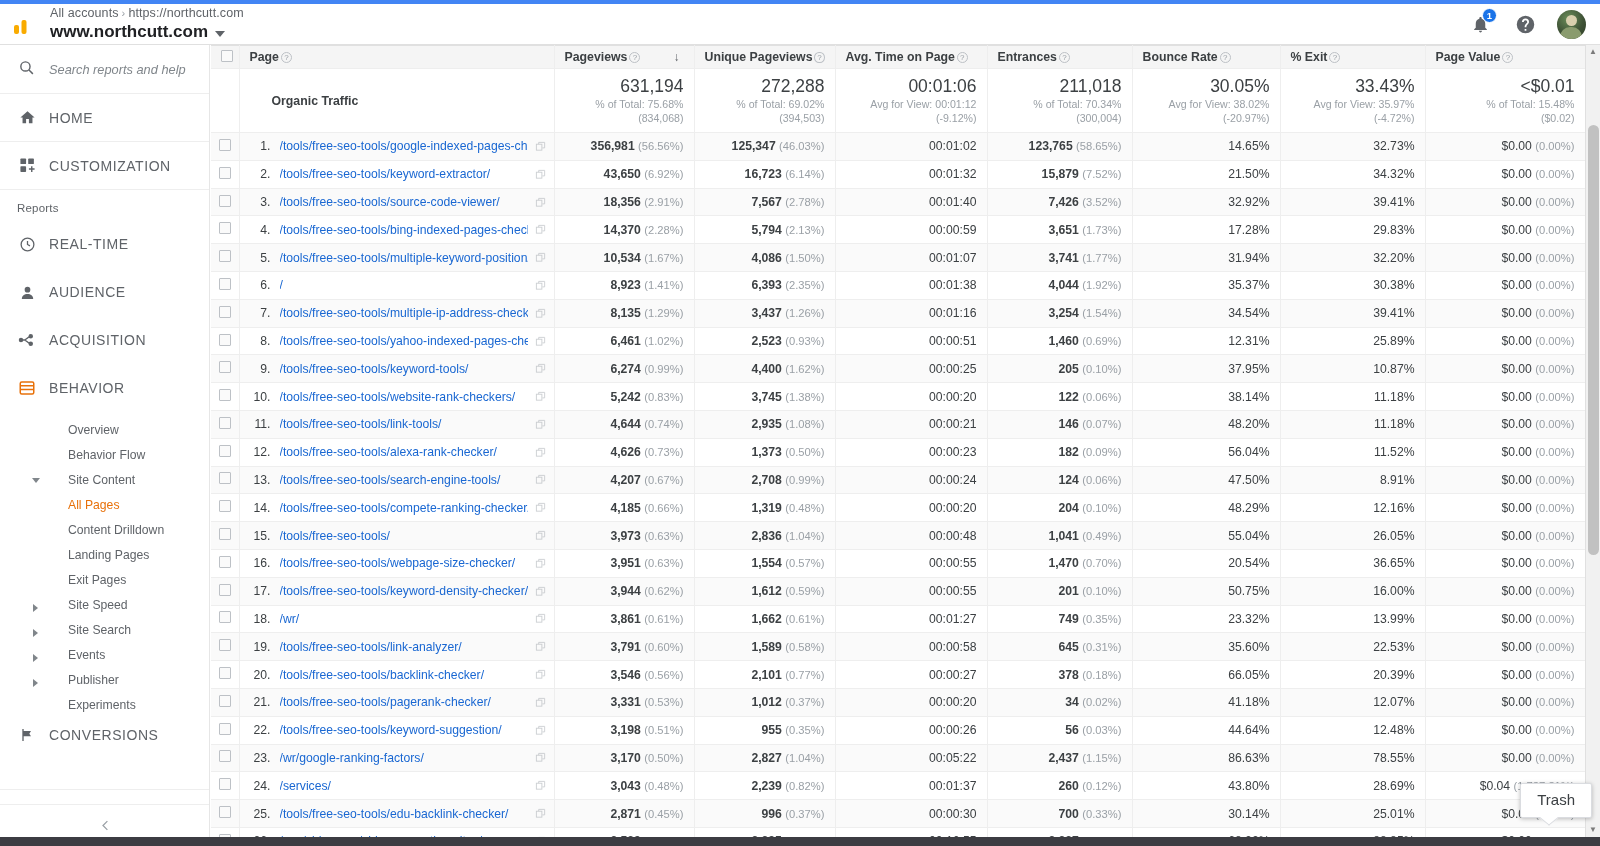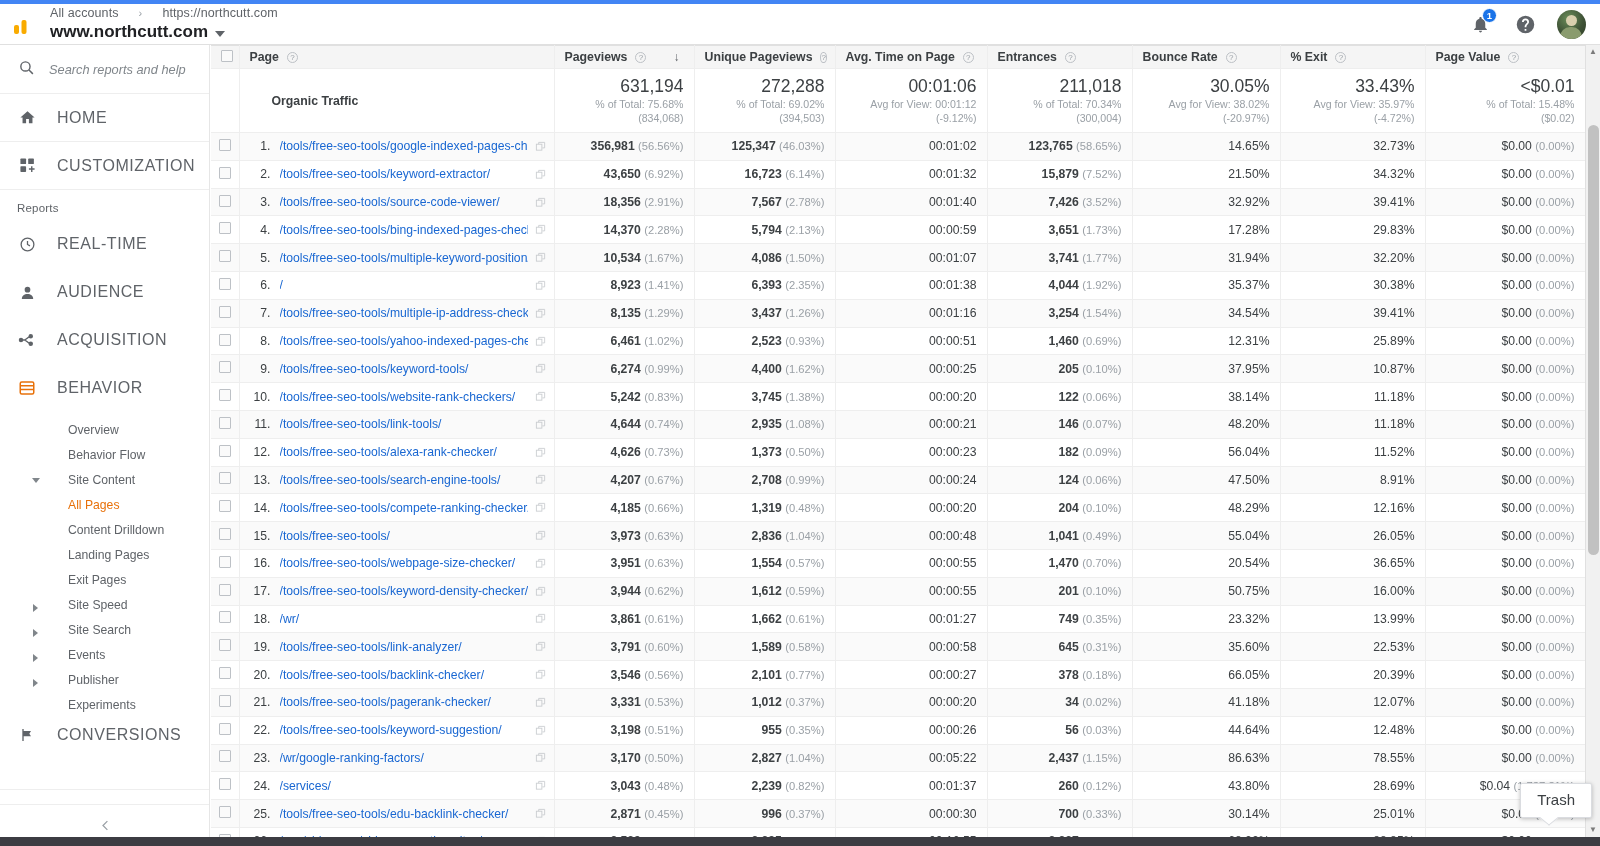--- a/index.html
+++ b/index.html
@@ -21,21 +21,21 @@
   .header {
     position: absolute; top: 4px; left: 0; width: 1600px; height: 41px;
     background: #fff; border-bottom: 1px solid #e0e0e0;
     display: flex; align-items: center;
   }
   .ga-logo { width: 48px; display: flex; justify-content: center; align-items: center; }
   .ga-logo svg { display: block; }
   .acct-block { display: flex; flex-direction: column; justify-content: center; height: 41px; padding-left: 2px; }
   .breadcrumb {
     font-size: 12.5px; color: #5f6368; letter-spacing: .1px;
-    display: flex; align-items: flex-end; gap: 20px; line-height: 15px;
+    display: flex; align-items: flex-end; gap: 3px; line-height: 15px;
   }
   .breadcrumb .sep { color: #9aa0a6; font-size: 11px; }
   .prop-row { display: flex; align-items: center; gap: 7px; margin-top: 1px; }
   .prop-name { font-size: 17px; font-weight: bold; color: #202124; line-height: 20px; }
   .caret-down {
     width: 0; height: 0; border-left: 5px solid transparent; border-right: 5px solid transparent;
     border-top: 6px solid #5f6368; margin-top: 3px;
   }
   .header-right {
     margin-left: auto; display: flex; align-items: center; gap: 19px; padding-right: 14px;
@@ -60,22 +60,22 @@
     position: absolute; top: 45px; left: 0; width: 210px; height: 801px;
     background: #fff; border-right: 1px solid #e6e6e6;
     font-size: 12.5px; color: #5f6368; overflow: hidden;
   }
   .search-row {
     height: 49px; display: flex; align-items: center; gap: 14px;
     padding: 0 0 0 18px; border-bottom: 1px solid #eeeeee; font-style: italic;
   }
   .search-row .lbl { color: #80868b; font-size: 12.8px; }
   .nav-item {
-    height: 48px; display: flex; align-items: center; gap: 20px; padding-left: 17px;
-    letter-spacing: .55px; font-size: 16px; color: #5f6368;
+    height: 48px; display: flex; align-items: center; gap: 12px; padding-left: 17px;
+    letter-spacing: .55px; font-size: 14px; color: #5f6368;
   }
   .nav-item.bordered { border-bottom: 1px solid #eeeeee; }
   .nav-item .ico { width: 20px; display: flex; justify-content: center; align-items: center; }
   .section-label {
     padding: 12px 0 6px 17px; font-size: 11.5px; color: #5f6368; letter-spacing: .2px;
   }
   .nav-item.active-parent .lbl { color: #5f6368; }
   .subnav-item {
     height: 25px; display: flex; align-items: flex-end; font-size: 12.2px;
     color: #5f6368; padding-left: 68px; position: relative;
@@ -106,21 +106,21 @@
   table.report th, table.report td {
     border-bottom: 1px solid #eeeeee; border-right: 1px solid #eeeeee;
     font-size: 12.3px; color: #3c4043; vertical-align: middle;
   }
   thead th {
     height: 23px; background: #f5f5f5; font-weight: bold; font-size: 11.6px;
     color: #3c4043; padding: 0 10px; border-top: 1px solid #e0e0e0;
     border-bottom: 1px solid #e0e0e0; white-space: nowrap;
   }
   th.left { text-align: left; }
-  .hdr-inner { display: flex; align-items: center; gap: 8px; }
+  .hdr-inner { display: flex; align-items: center; gap: 2px; }
   .qmark {
     width: 11px; height: 11px; border-radius: 50%; border: 1px solid #bdc1c6;
     color: #9aa0a6; font-size: 8px; line-height: 9px; text-align: center;
     display: inline-block; font-weight: normal;
   }
   .sort-arrow { color: #5f6368; font-size: 12px; margin-right: 4px; }
 
   
   col.c-chk { width: 28px; }
   col.c-page { width: 315px; }

